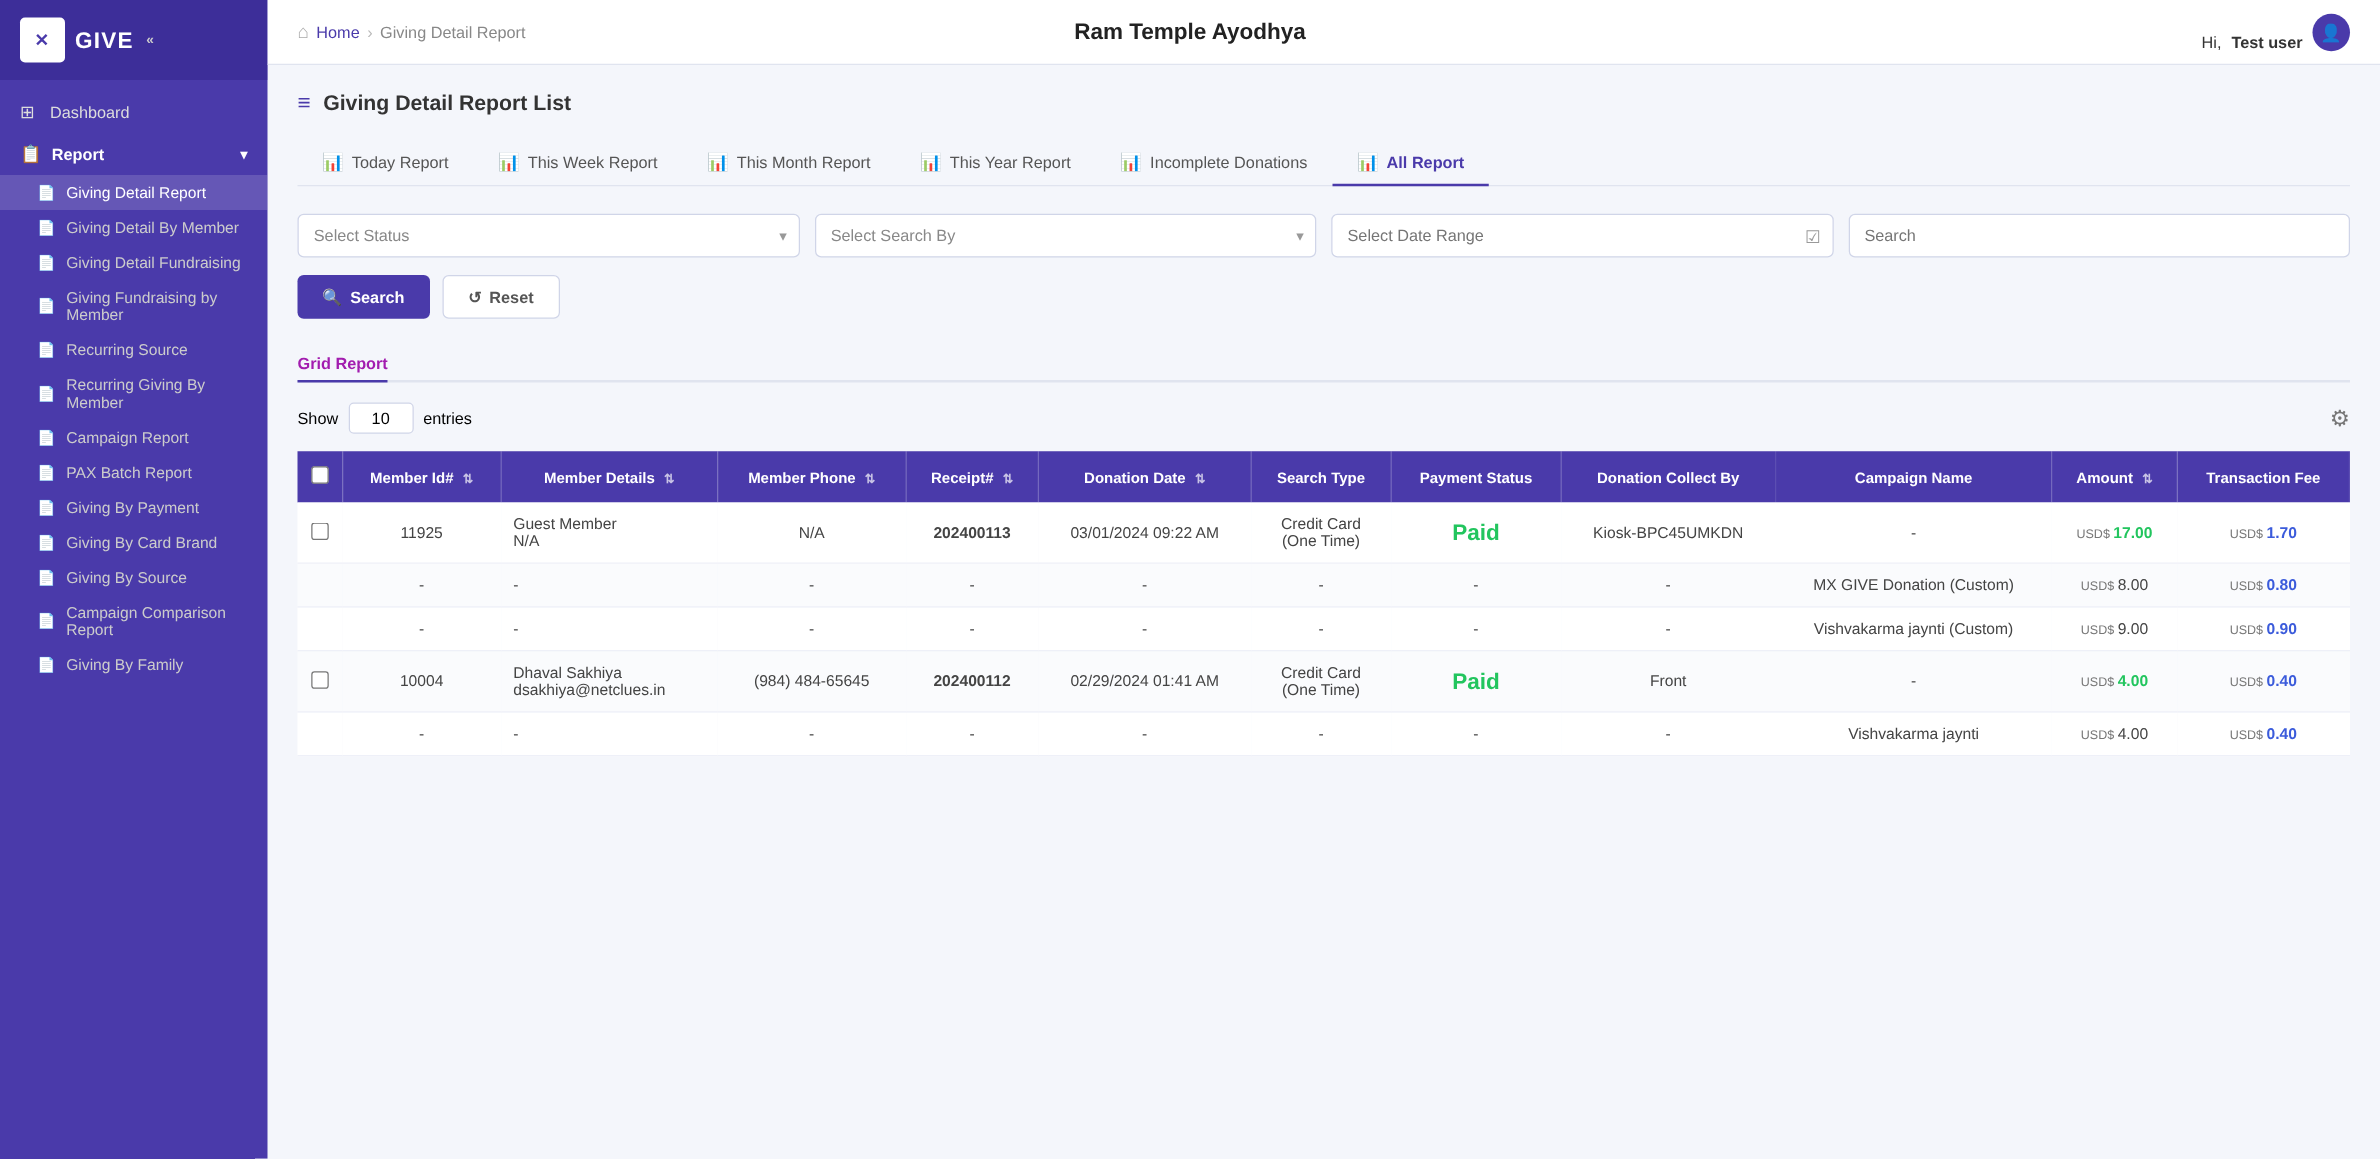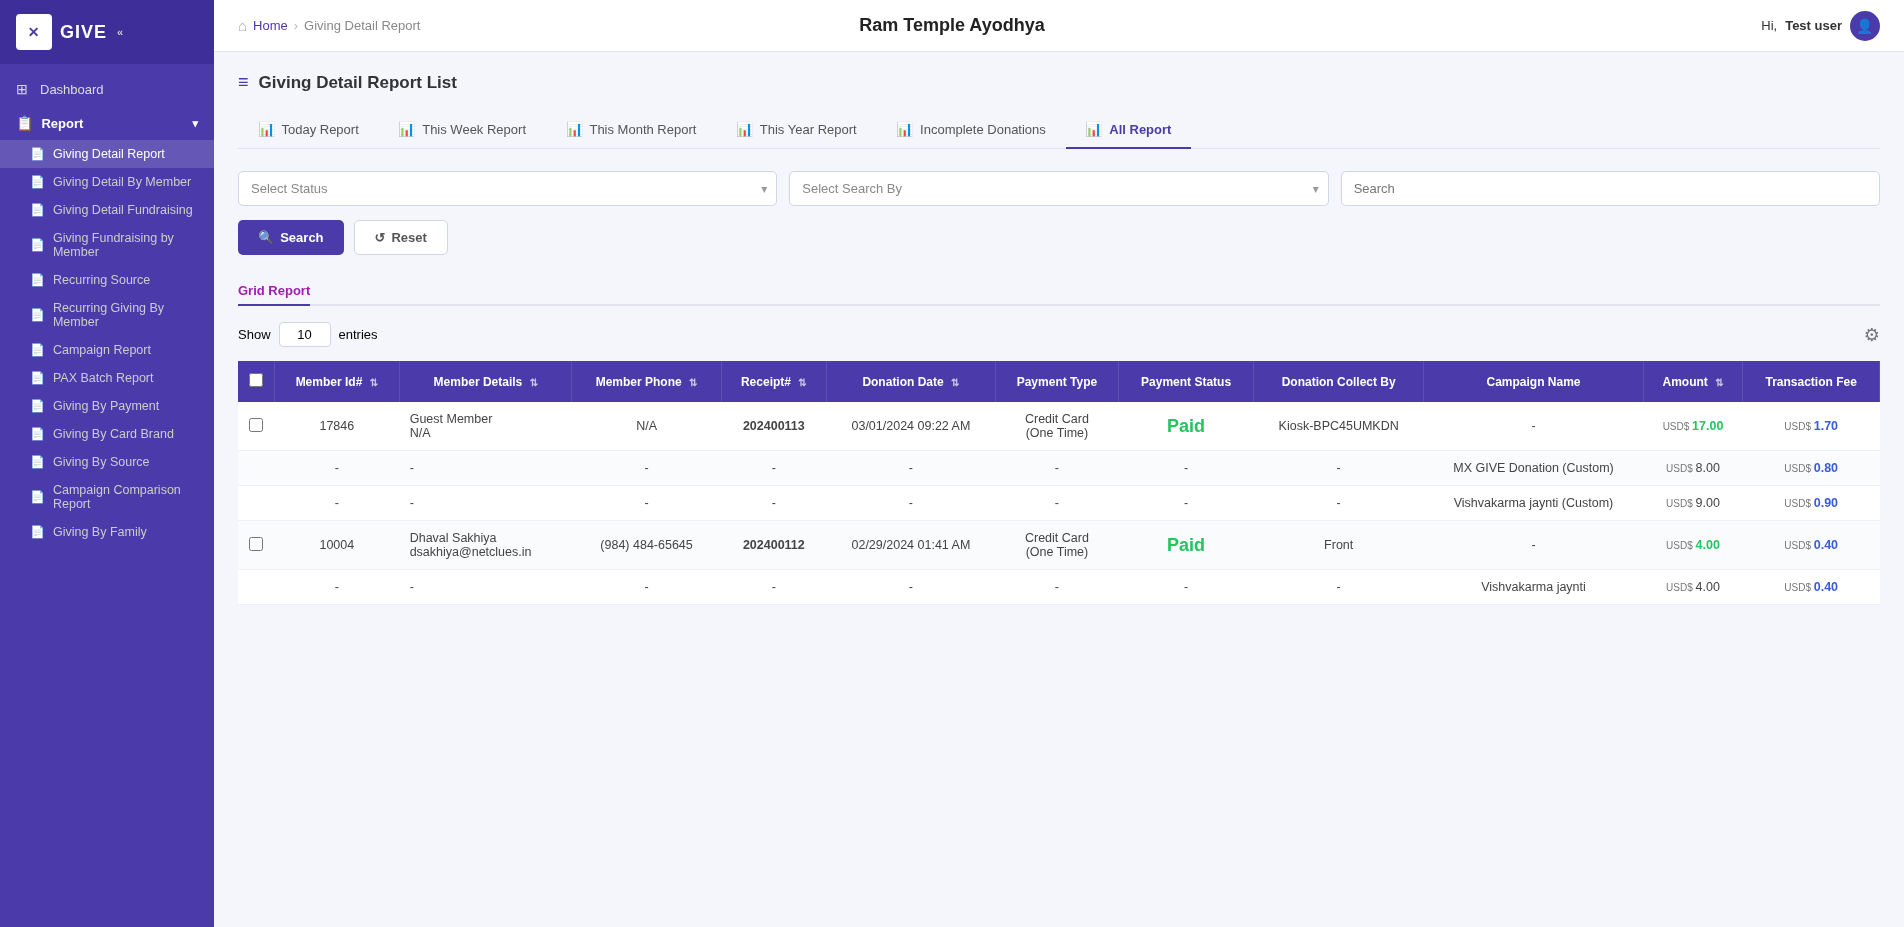--- a/index.html
+++ b/index.html
@@ -77,21 +77,21 @@
       justify-content: space-between;
     }
     .breadcrumb {
       display: flex; align-items: center; gap: 6px;
       font-size: 13px; color: #888;
     }
     .breadcrumb .home-icon { color: #aaa; font-size: 15px; }
     .breadcrumb a { color: #4a3aaa; text-decoration: none; }
     .breadcrumb .sep { color: #bbb; }
     .header-title { font-size: 18px; font-weight: 700; color: #222; position: absolute; left: 50%; transform: translateX(-50%); }
-    .header-user { display: flex; align-items: center; gap: 8px; color: #333; font-size: 13px; }
+    .header-user { display: flex; align-items: flex-end; gap: 8px; color: #333; font-size: 13px; }
     .avatar { width: 30px; height: 30px; background: #4a3aaa; border-radius: 50%; display: flex; align-items: center; justify-content: center; color: #fff; font-size: 14px; }
 
     
     .page-body {
       flex: 1;
       overflow-y: auto;
       padding: 20px 24px;
     }
     .page-header-row {
       display: flex; align-items: center; gap: 10px;
@@ -397,20 +397,24 @@
           <option value="">Select Status</option>
         </select>
         <span class="chevron-down">▾</span>
       </div>
       <div class="select-wrapper">
         <select>
           <option value="">Select Search By</option>
         </select>
         <span class="chevron-down">▾</span>
       </div>
+      <div class="date-range-wrapper">
+        <input type="text" placeholder="Select Date Range" style="">
+        <span class="cal-icon">☑</span>
+      </div>
       <div class="search-wrapper">
         <input type="text" placeholder="Search" style="">
       </div>
     </div>
 
     <div class="buttons-row">
       <button class="btn btn-primary">
         <span>🔍</span>
         <span>Search</span>
       </button>
@@ -451,21 +455,21 @@
             </th>
             <th>
               <span>Receipt#</span>
               <span class="sort-icon">⇅</span>
             </th>
             <th>
               <span>Donation Date</span>
               <span class="sort-icon">⇅</span>
             </th>
             <th>
-              <span>Payment Type</span>
+              <span>Search Type</span>
             </th>
             <th>
               <span>Payment Status</span>
             </th>
             <th>
               <span>Donation Collect By</span>
             </th>
             <th>
               <span>Campaign Name</span>
             </th>
@@ -474,21 +478,21 @@
               <span class="sort-icon">⇅</span>
             </th>
             <th>
               <span>Transaction Fee</span>
             </th>
           </tr>
         </thead>
         <tbody id="table-body">
         <tr>
               <td><input type="checkbox" style=""></td>
-              <td>17846</td>
+              <td>11925</td>
               <td style="white-space: pre-line; text-align: left;">Guest Member
 N/A</td>
               <td>N/A</td>
               <td style="font-weight: 700;">202400113</td>
               <td>03/01/2024 09:22 AM</td>
               <td style="white-space: pre-line;">Credit Card
 (One Time)</td>
               <td><span class="badge-paid">Paid</span></td>
               <td>Kiosk-BPC45UMKDN</td>
               <td>-</td>

